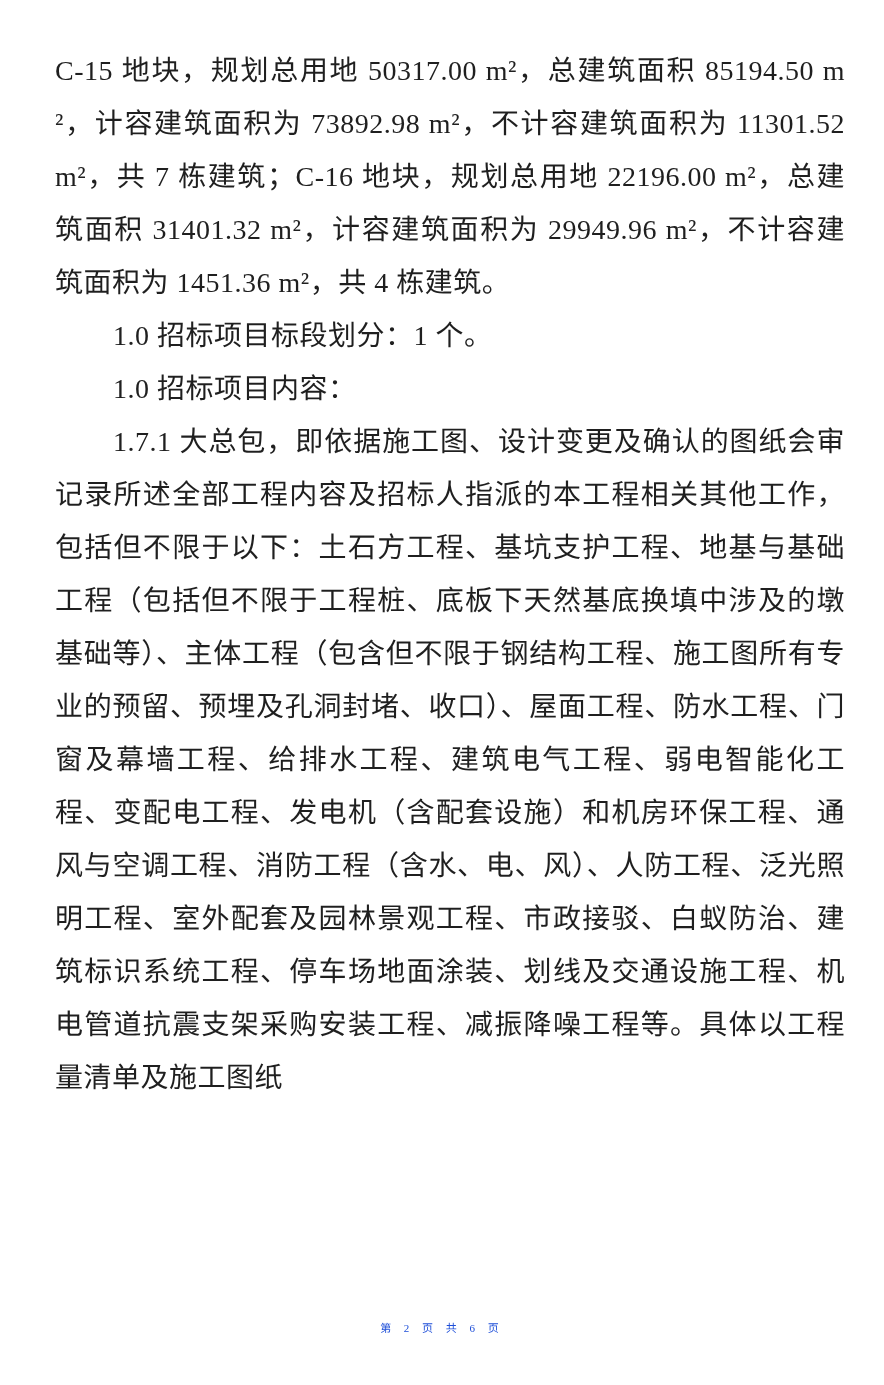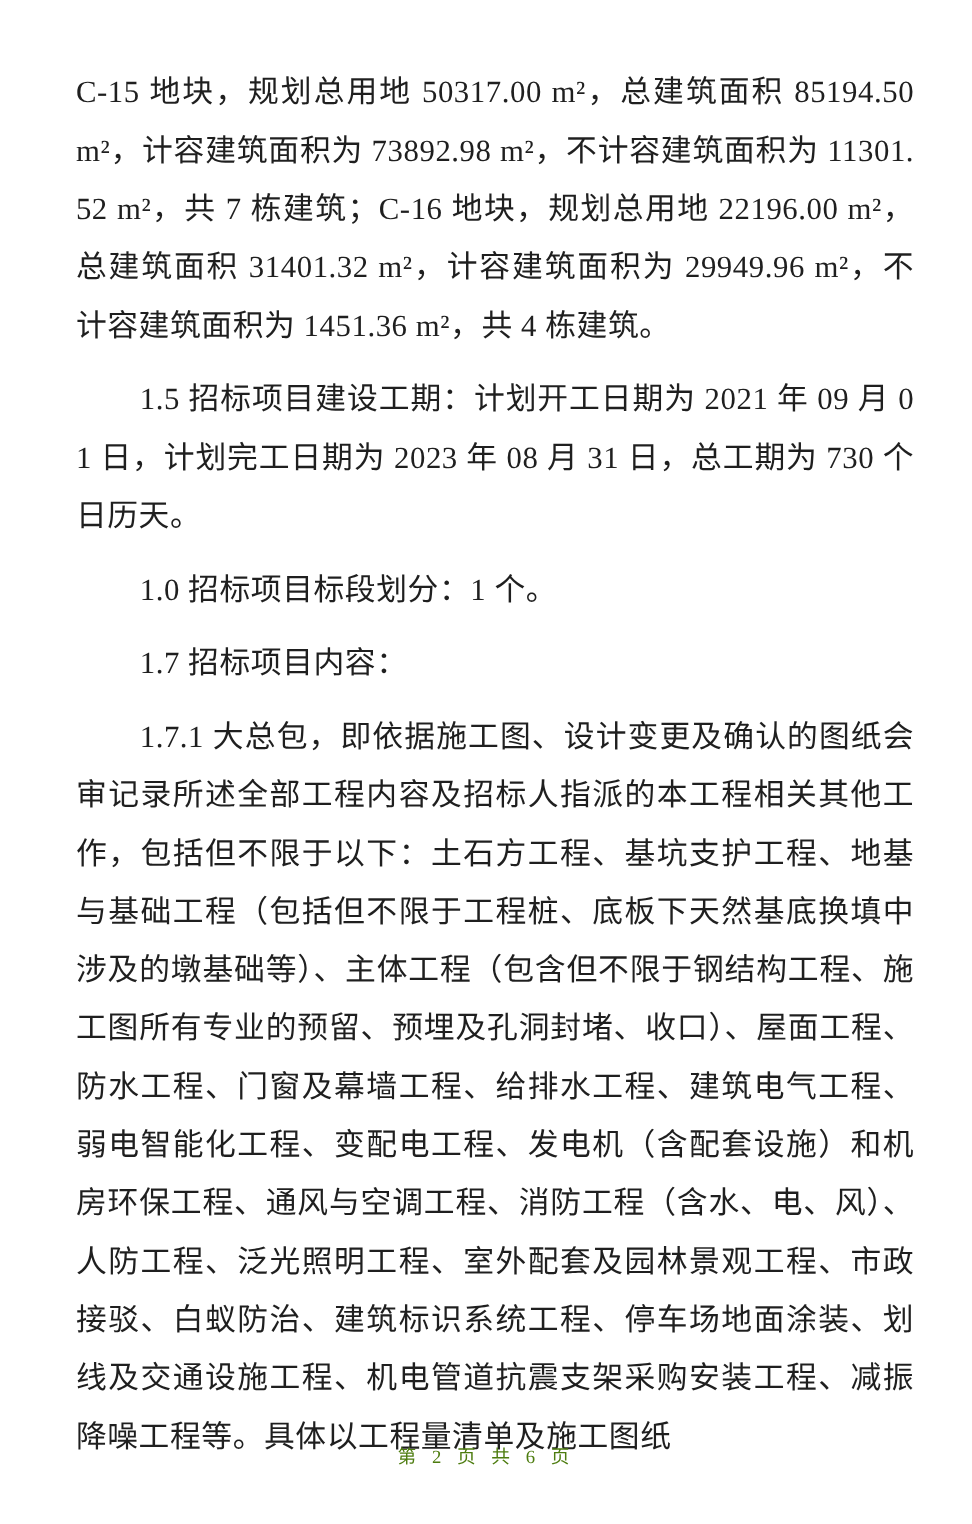--- a/index.html
+++ b/index.html
@@ -16,48 +16,47 @@
     box-sizing: border-box;
     padding: 44px 39px 0 55px;
     color: #1f1f1f;
     font-family: "Liberation Serif", "DejaVu Serif", serif;
     overflow: hidden;
   }
   .doc-body {
     width: 100%;
   }
   .para {
-    margin: 14px;
+    margin: 0;
     font-size: 28px;
     line-height: 53px;
     text-align: justify;
     letter-spacing: 0.5px;
     word-break: break-all;
   }
   .para.indent {
     text-indent: 58px;
   }
   .footer {
     position: absolute;
     left: 0;
     right: 0;
     bottom: 50px;
     text-align: center;
-    font-size: 17px;
+    font-size: 11px;
     letter-spacing: 5px;
-    color: #4d7c0f;
+    color: #1d4ed8;
   }
 </style>
 </head>
 <body>
 
 <div class="page">
   <div class="doc-body">
       <p class="para">C-15 地块，规划总用地 50317.00 m²，总建筑面积 85194.50 m²，计容建筑面积为 73892.98 m²，不计容建筑面积为 11301.52 m²，共 7 栋建筑；C-16 地块，规划总用地 22196.00 m²，总建筑面积 31401.32 m²，计容建筑面积为 29949.96 m²，不计容建筑面积为 1451.36 m²，共 4 栋建筑。</p>
-      <p class="para indent">1.5 招标项目建设工期：计划开工日期为 2021 年 09 月 01 日，计划完工日期为 2023 年 08 月 31 日，总工期为 730 个日历天。</p>
       <p class="para indent">1.0 招标项目标段划分：1 个。</p>
-      <p class="para indent">1.7 招标项目内容：</p>
+      <p class="para indent">1.0 招标项目内容：</p>
       <p class="para indent">1.7.1 大总包，即依据施工图、设计变更及确认的图纸会审记录所述全部工程内容及招标人指派的本工程相关其他工作，包括但不限于以下：土石方工程、基坑支护工程、地基与基础工程（包括但不限于工程桩、底板下天然基底换填中涉及的墩基础等）、主体工程（包含但不限于钢结构工程、施工图所有专业的预留、预埋及孔洞封堵、收口）、屋面工程、防水工程、门窗及幕墙工程、给排水工程、建筑电气工程、弱电智能化工程、变配电工程、发电机（含配套设施）和机房环保工程、通风与空调工程、消防工程（含水、电、风）、人防工程、泛光照明工程、室外配套及园林景观工程、市政接驳、白蚁防治、建筑标识系统工程、停车场地面涂装、划线及交通设施工程、机电管道抗震支架采购安装工程、减振降噪工程等。具体以工程量清单及施工图纸</p>
     </div>
   <div class="footer">
     <span>第 2 页 共 6 页</span>
   </div>
 </div>
 
 </body></html>

